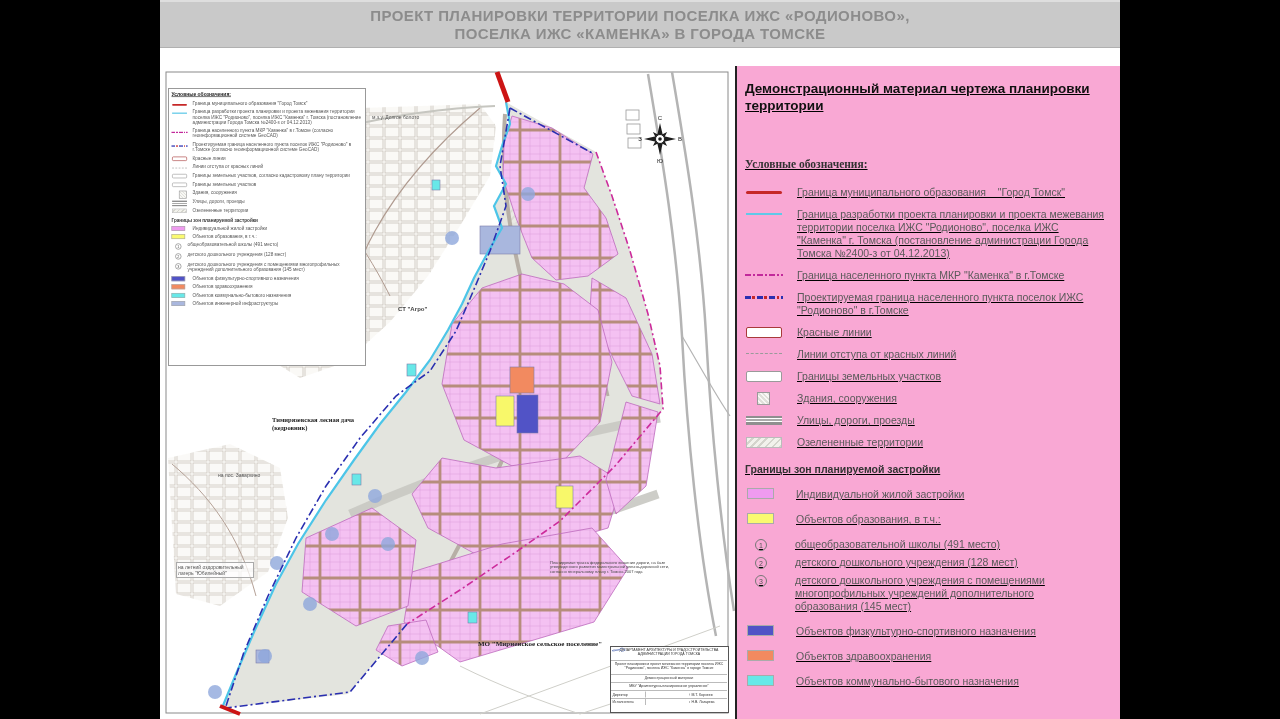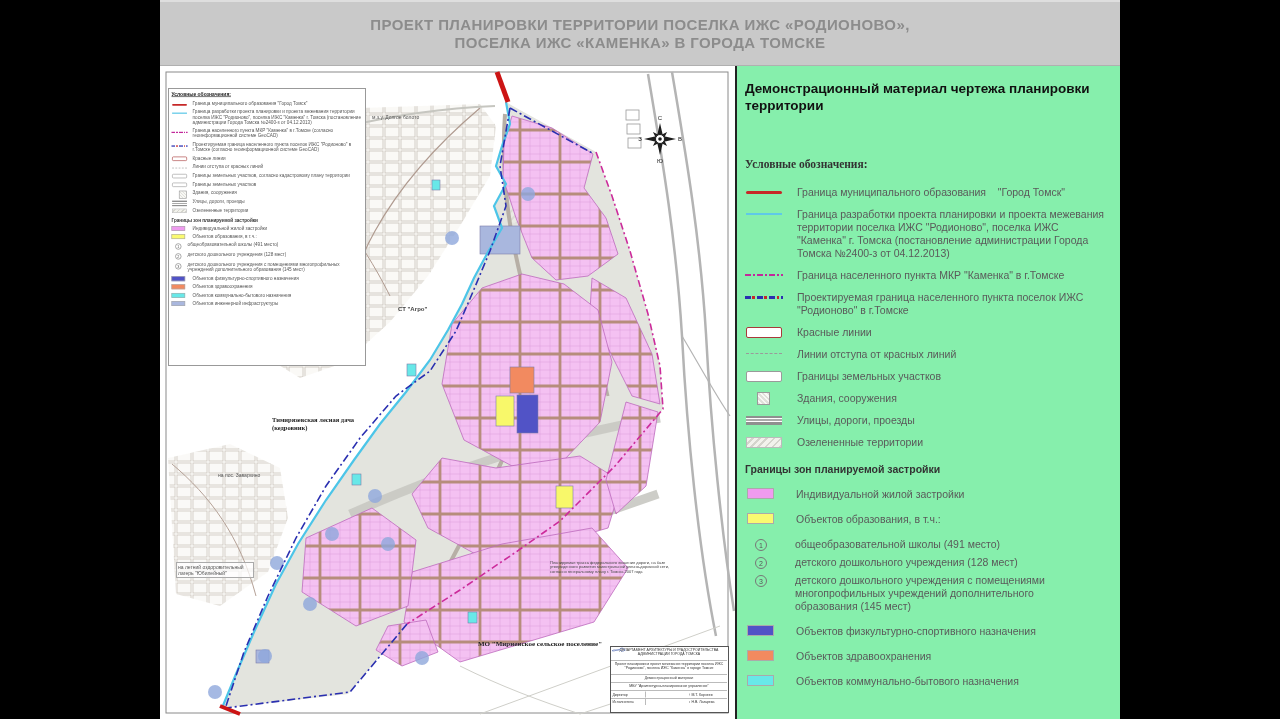--- a/index.html
+++ b/index.html
@@ -1,19 +1,19 @@
 <!DOCTYPE html>
 <html><head>
 <meta charset="utf-8">
 <style>
   html,body{margin:0;padding:0;width:1280px;height:719px;background:#000;overflow:hidden;
     font-family:"Liberation Sans", sans-serif;}
   .stage{position:absolute;left:160px;top:0;width:960px;height:719px;background:#fff;}
   
-  .header{position:absolute;left:0;top:0;width:960px;height:66px;background:#c9c9c9;
+  .header{position:absolute;left:0;top:0;width:960px;height:48px;background:#c9c9c9;
     border-top:2px solid #dedede;border-bottom:1px solid #b0b0b0;box-sizing:border-box;
     display:flex;flex-direction:column;align-items:center;justify-content:center;}
   .header .t{font-weight:bold;font-size:15px;line-height:18px;color:#8c8c8c;letter-spacing:.4px;text-align:center;}
   
   .map-sheet{position:absolute;left:0;top:66px;width:575px;height:653px;background:#fff;overflow:hidden;}
   .map-sheet svg{position:absolute;left:0;top:0;}
   .map-label{position:absolute;color:#333;}
   .lbl-bog{left:212px;top:48px;font-size:5px;color:#555;}
   .lbl-agro{left:238px;top:240px;font-size:6px;font-weight:bold;color:#444;}
   .lbl-dacha{left:112px;top:350px;font-family:"Liberation Serif",serif;font-weight:bold;font-size:6.5px;line-height:8px;color:#222;}
@@ -37,22 +37,22 @@
   .stamp{position:absolute;left:450px;top:580px;width:119px;height:67px;background:#fff;
     border:1.2px solid #555;box-sizing:border-box;overflow:hidden;}
   .stamp .inner{transform:scale(.5);transform-origin:0 0;width:232px;}
   .stamp .srow{border-bottom:1px solid #777;text-align:center;font-size:7px;line-height:8px;color:#333;padding:2px 2px;}
   .stamp .cells{display:flex;align-items:center;text-align:left;padding:0;}
   .stamp .cells>div{padding:2px 3px;font-size:7px;color:#333;}
   .stamp .c1{width:30%;border-right:1px solid #777;box-sizing:border-box;}
   .stamp .c2{width:38%;border-right:1px solid #777;box-sizing:border-box;display:flex;justify-content:center;}
   .stamp .c3{width:32%;box-sizing:border-box;}
   
-  .panel{position:absolute;left:575px;top:66px;width:385px;height:653px;background:#86efac;
-    border-left:2px solid #222;box-sizing:border-box;padding:14px 10px 0 6px;}
+  .panel{position:absolute;left:575px;top:66px;width:385px;height:653px;background:#f9a8d4;
+    border-left:2px solid #222;box-sizing:border-box;padding:14px 10px 0 6px;text-decoration:underline;}
   .panel-title{font-weight:bold;font-size:13.5px;line-height:17px;color:#111;margin:0 0 44px 2px;width:360px;}
   .legend-hd{font-family:"Liberation Serif",serif;font-weight:bold;font-size:11.5px;color:#333;margin:0 0 16px 2px;}
   .prow{display:flex;align-items:flex-start;margin:0 0 9px 2px;}
   .prow .lab{font-size:10.5px;line-height:13px;color:#5a5a5a;width:330px;margin-left:14px;}
   .mk{position:relative;width:38px;flex:0 0 38px;height:13px;}
   .mk::before{content:"";position:absolute;}
   .mk.red-solid::before{left:1px;right:1px;top:5px;height:3px;background:#c62828;border-radius:2px;}
   .mk.cyan-solid::before{left:1px;right:1px;top:5px;height:2px;background:#5fc9e8;}
   .mk.mag-dd::before{left:0;right:0;top:5px;height:2px;
     background:repeating-linear-gradient(90deg,#c2299b 0 6px,transparent 6px 8px,#c2299b 8px 10px,transparent 10px 12px);}

